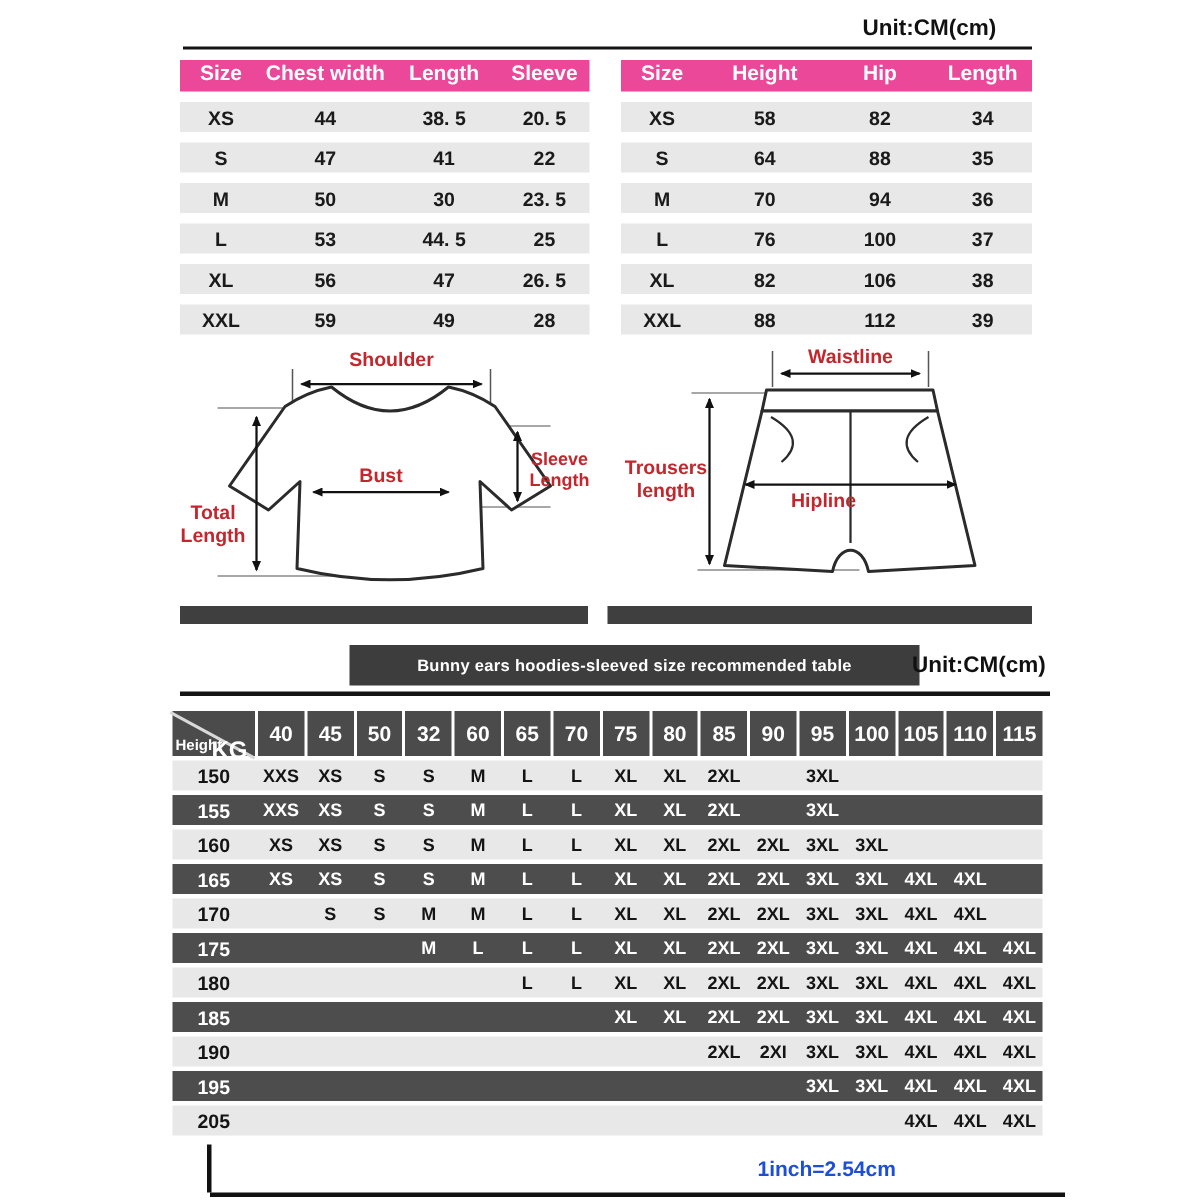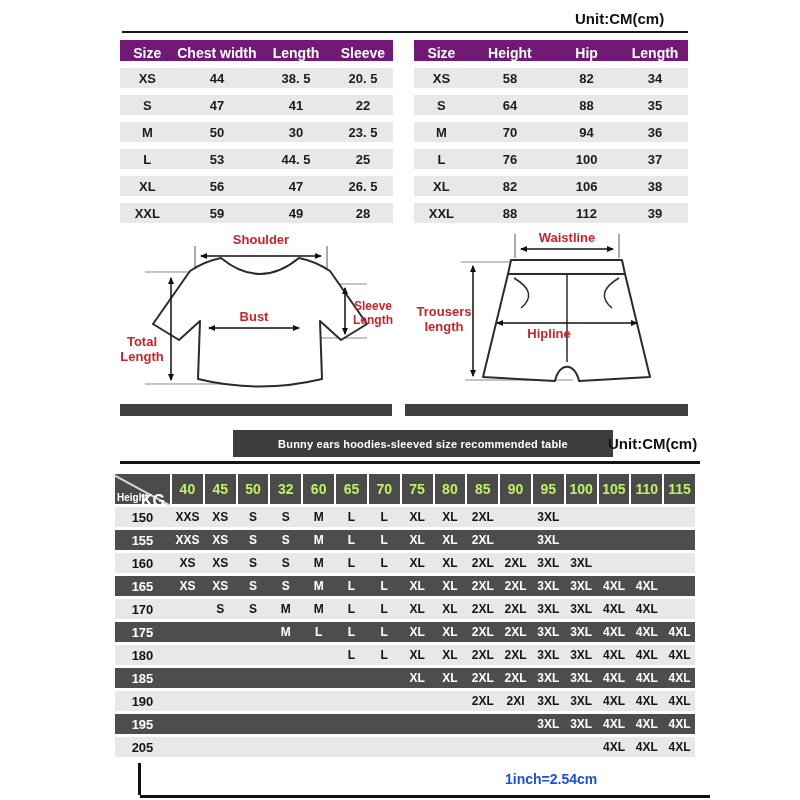--- a/index.html
+++ b/index.html
@@ -14,21 +14,21 @@
   .unit1{left:575px;top:10px;}
   .unit2{left:608px;top:435px;}
   .hr-line{position:absolute;background:#141414;}
   .hr1{left:122px;top:31px;width:566px;height:2px;}
   .hr2{left:120px;top:461px;width:580px;height:3px;}
 
   
   .size-table{position:absolute;top:40px;}
   .size-table.left{left:120px;width:273px;}
   .size-table.right{left:414px;width:274px;}
-  .st-head{display:flex;height:21px;background:#701a75;align-items:flex-end;}
+  .st-head{display:flex;height:21px;background:#ec4899;align-items:flex-start;}
   .st-th{color:#fff;font-weight:bold;font-size:14px;text-align:center;}
   .st-row{display:flex;height:20px;margin-top:7px;background:#e8e8e8;align-items:center;}
   .st-td{color:#1a1a1a;font-weight:bold;font-size:13px;text-align:center;}
   .size-table .st-th:nth-child(1),.size-table .st-td:nth-child(1){width:20%;}
   .size-table.left .st-th:nth-child(2),.size-table.left .st-td:nth-child(2){width:31%;}
   .size-table.left .st-th:nth-child(3),.size-table.left .st-td:nth-child(3){width:27%;}
   .size-table.left .st-th:nth-child(4),.size-table.left .st-td:nth-child(4){width:22%;}
   .size-table.right .st-th:nth-child(2),.size-table.right .st-td:nth-child(2){width:30%;}
   .size-table.right .st-th:nth-child(3),.size-table.right .st-td:nth-child(3){width:26%;}
   .size-table.right .st-th:nth-child(4),.size-table.right .st-td:nth-child(4){width:24%;}
@@ -47,21 +47,21 @@
   .dark-bar.left{left:120px;width:272px;}
   .dark-bar.right{left:405px;width:283px;}
 
   
   .matrix{position:absolute;left:115px;top:474px;width:580px;}
   .mx-head{display:flex;gap:2px;height:30px;}
   .mx-corner{width:55px;background:#4b4b4b;position:relative;flex:none;}
   .mx-diag{position:absolute;left:-1px;top:0;width:64px;height:2px;background:#d9d9d9;transform:rotate(28.5deg);transform-origin:0 0;}
   .mx-kg{position:absolute;top:18px;right:5px;color:#fff;font-weight:bold;font-size:16px;}
   .mx-hl{position:absolute;bottom:1px;left:2px;color:#fff;font-weight:bold;font-size:10px;}
-  .mx-th{flex:1;background:#4b4b4b;color:#bef264;font-weight:bold;font-size:14px;display:flex;align-items:center;justify-content:center;}
+  .mx-th{flex:1;background:#4b4b4b;color:#ffffff;font-weight:bold;font-size:14px;display:flex;align-items:center;justify-content:center;}
   .mx-row{display:flex;gap:2px;height:20px;margin-top:3px;align-items:center;}
   .mx-row.light{background:#e8e8e8;color:#141414;}
   .mx-row.dark{background:#4d4d4d;color:#ffffff;}
   .mx-hcell{width:55px;flex:none;text-align:center;font-weight:bold;font-size:13px;}
   .mx-cell{flex:1;text-align:center;font-weight:bold;font-size:12px;white-space:nowrap;}
 
   
   .footer-vbar{position:absolute;left:138px;top:763px;width:3px;height:32px;background:#111;}
   .footer-note{position:absolute;left:151px;top:770px;font-weight:bold;font-size:14px;color:#111;}
   .footer-conv{position:absolute;left:505px;top:771px;font-weight:bold;font-size:14px;color:#1d4ed8;}

